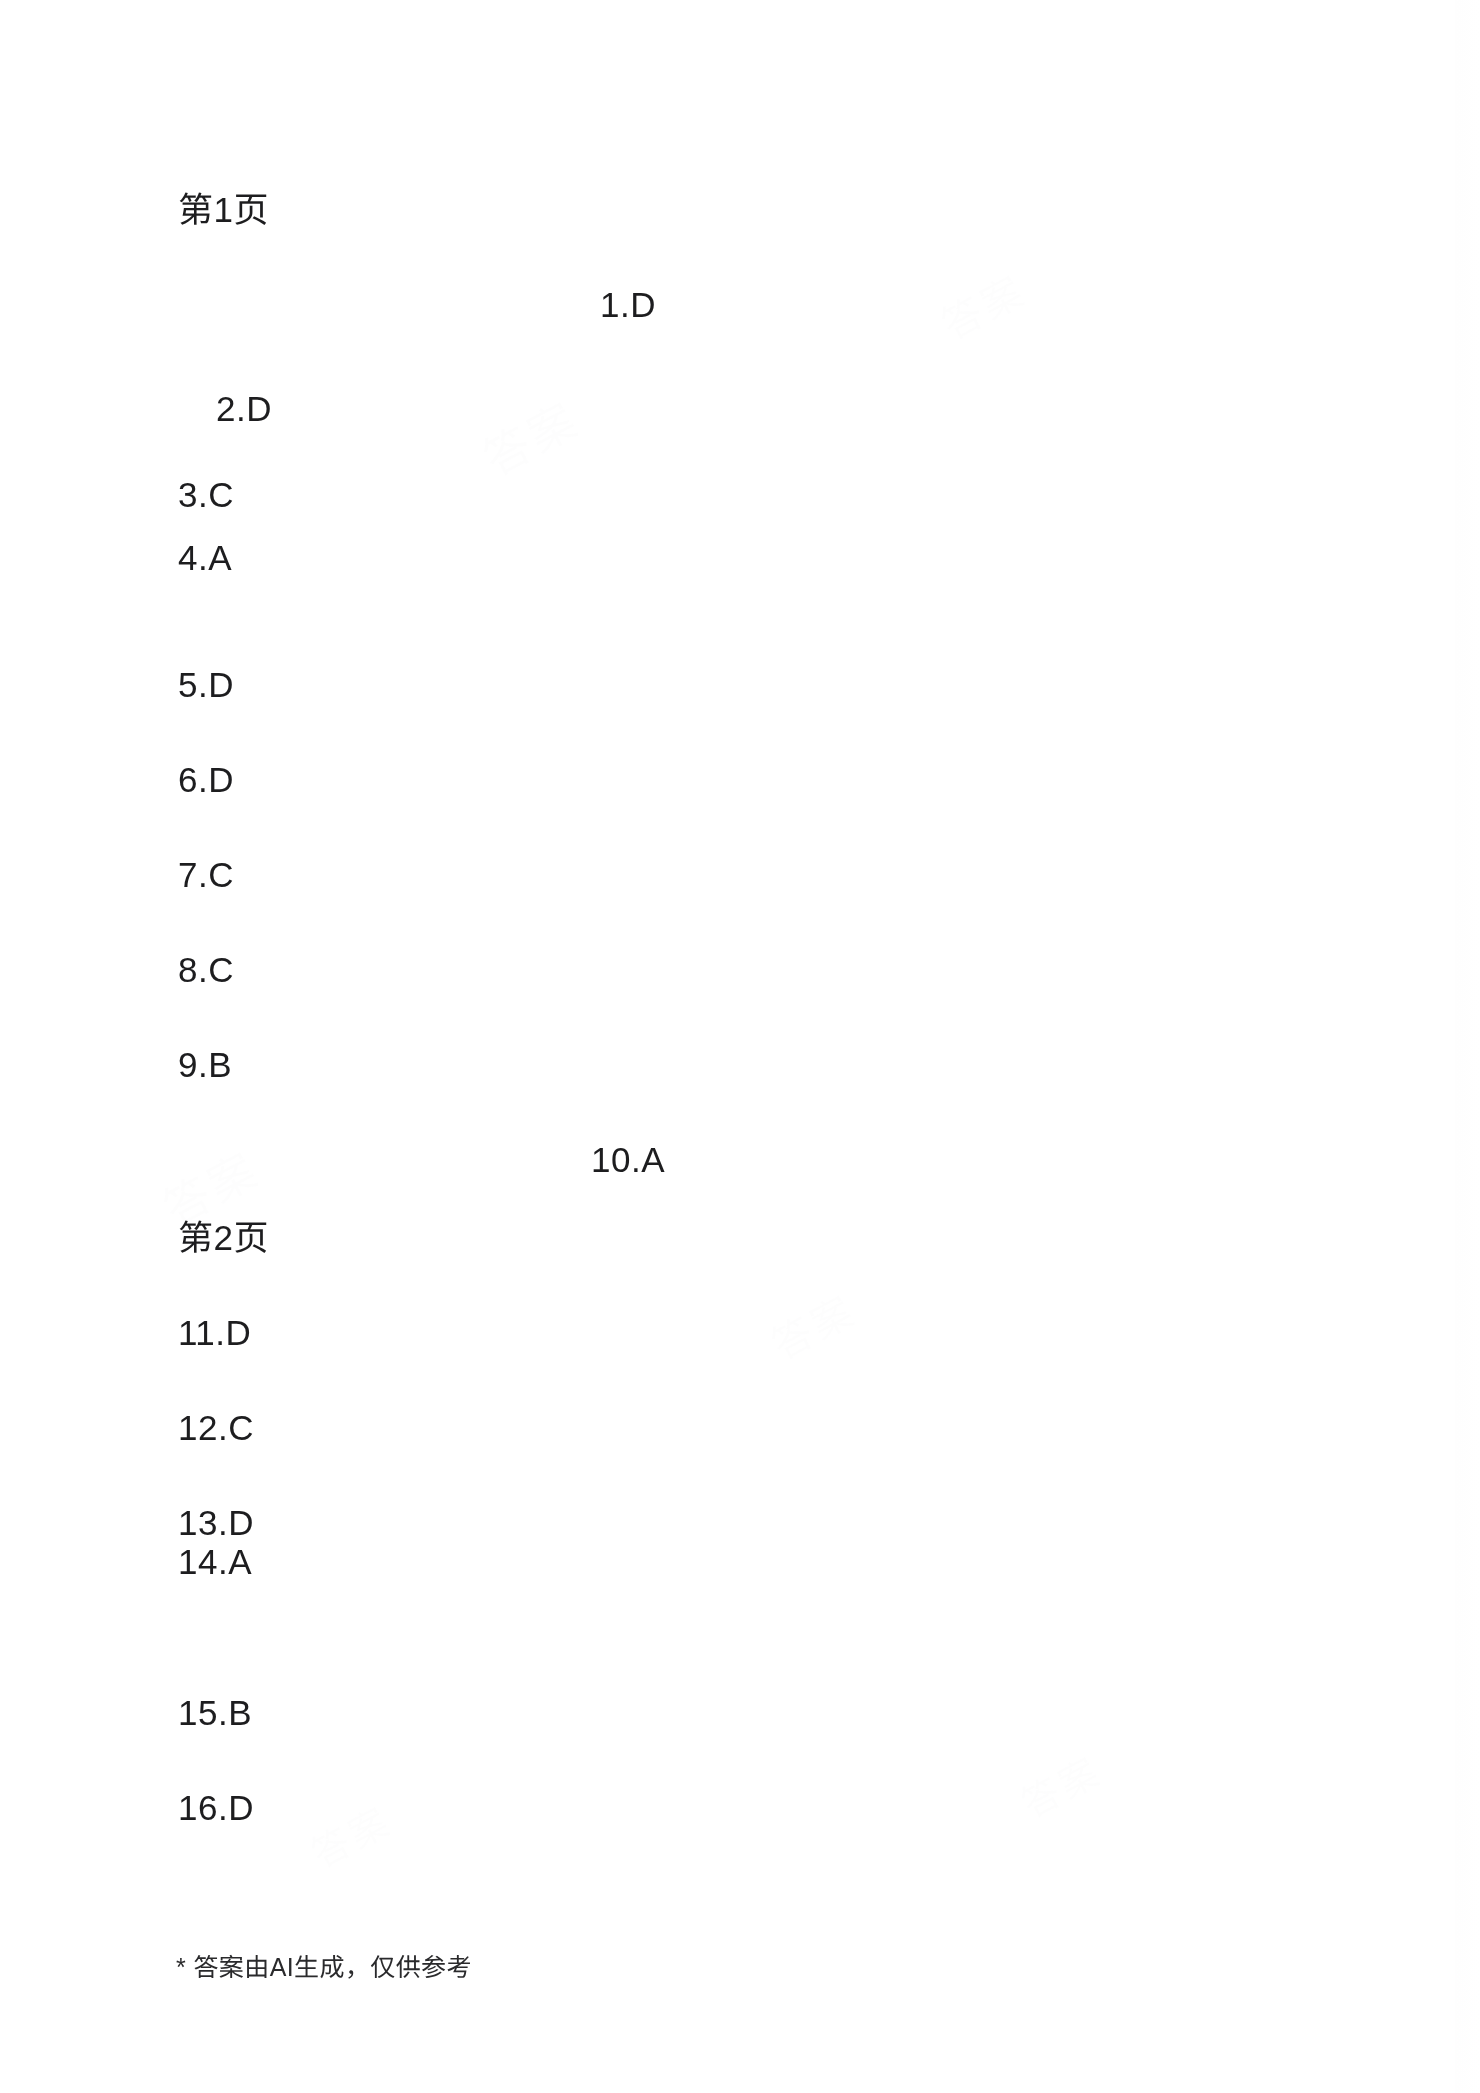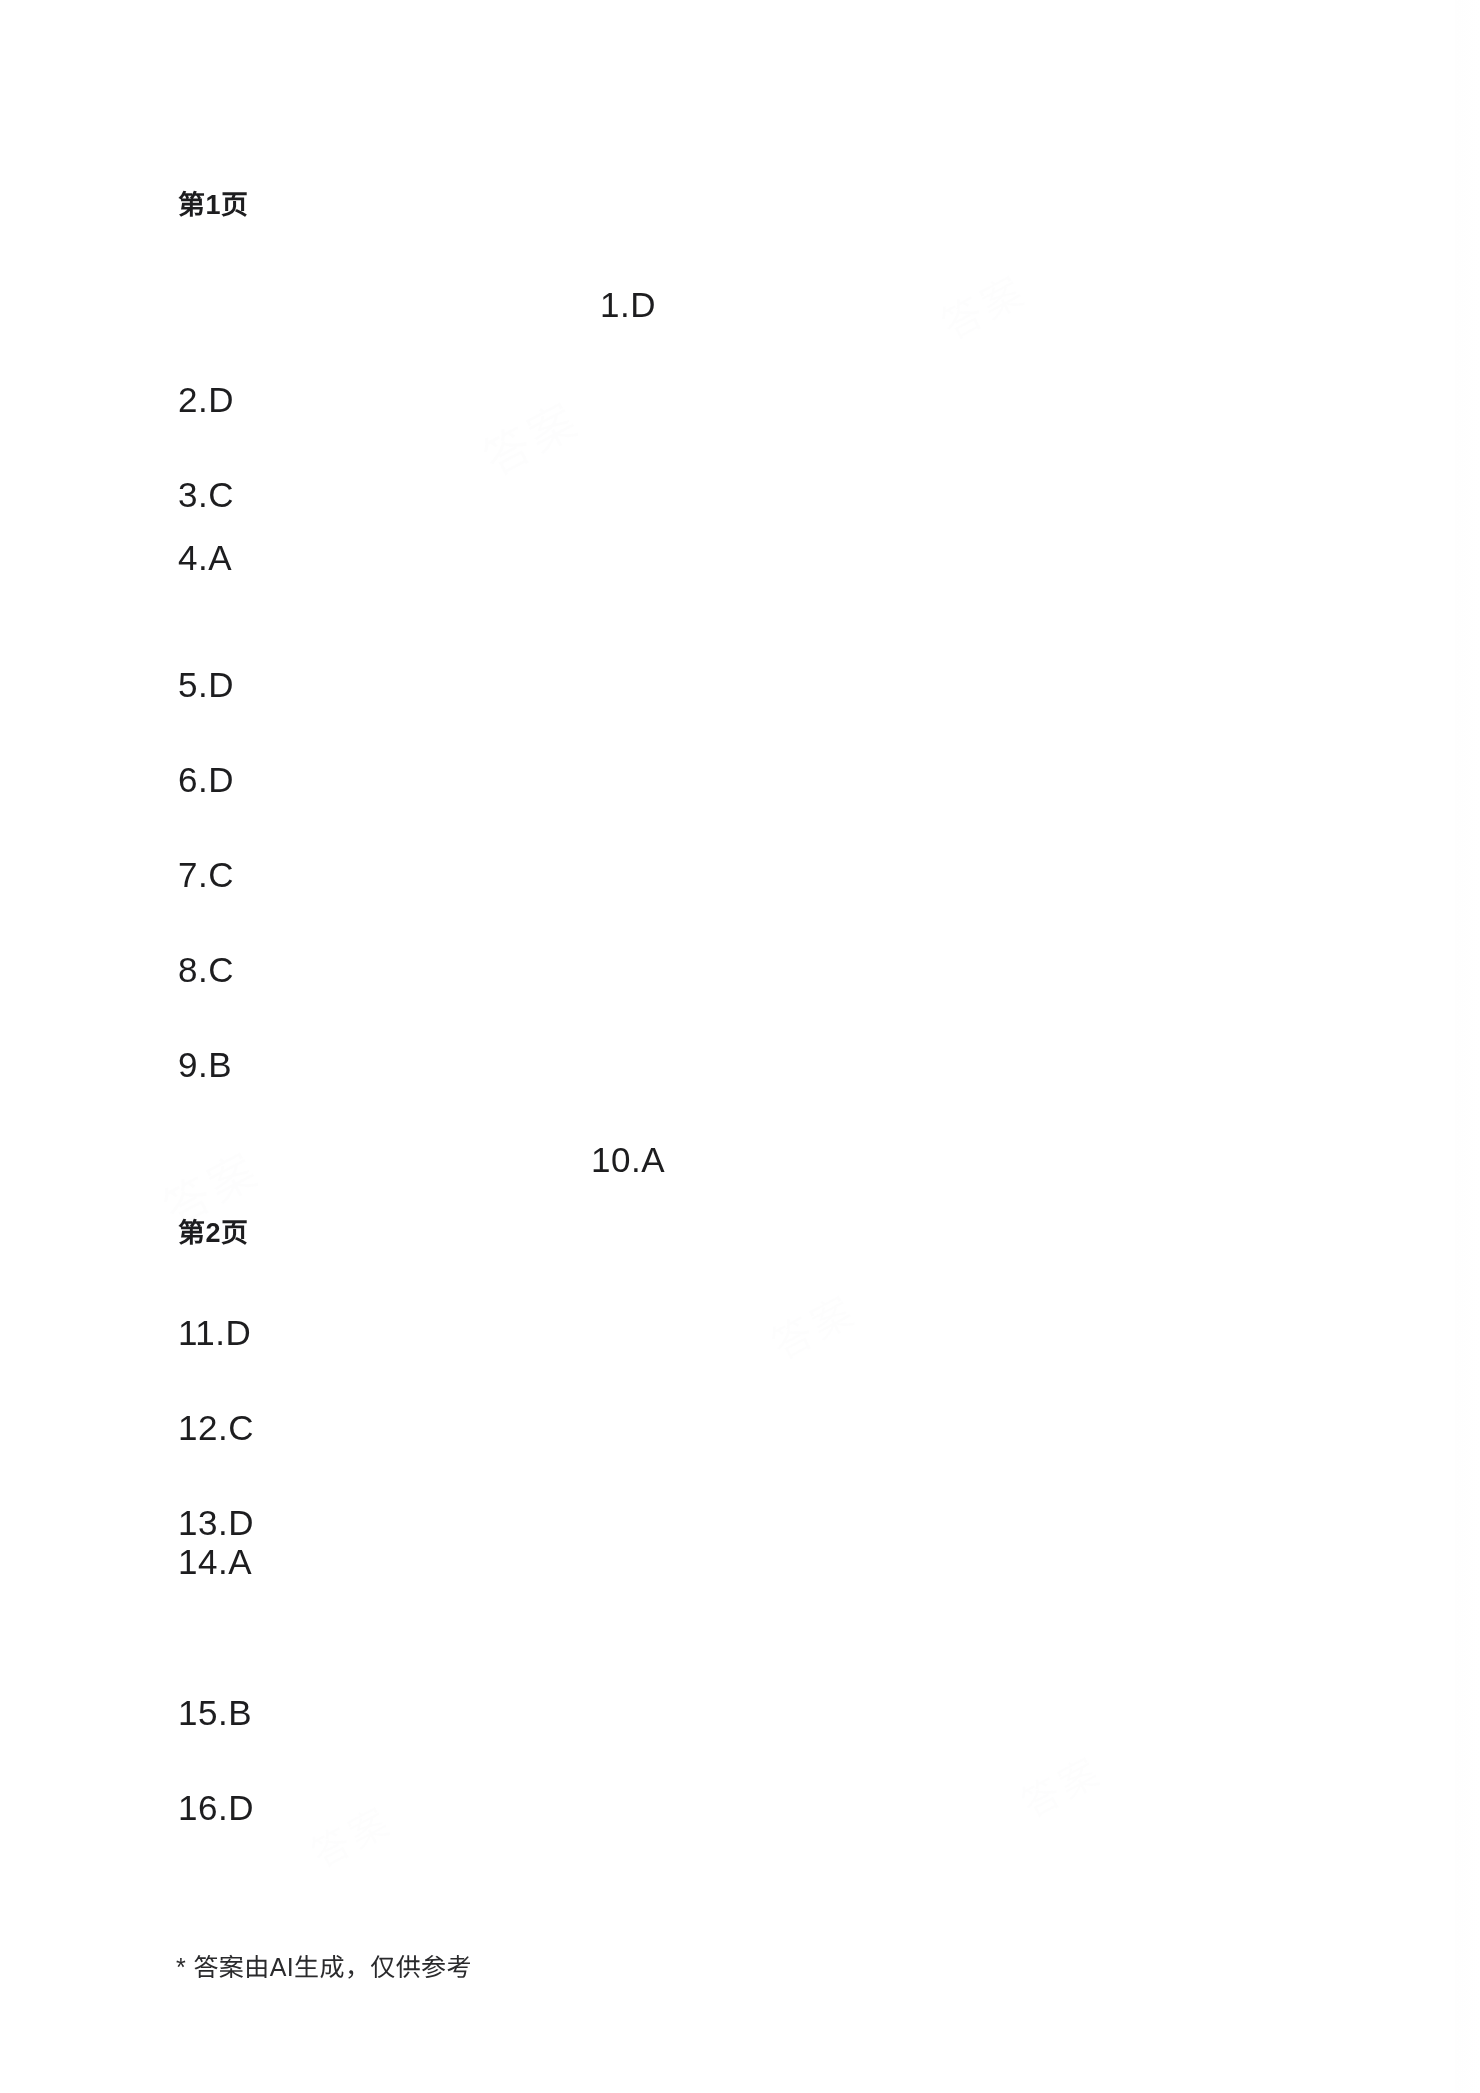--- a/index.html
+++ b/index.html
@@ -69,23 +69,23 @@
     padding: 0;
   }
 
   .answer-block {
     position: absolute;
     left: 178px;
     width: 900px;
   }
 
   .page-heading {
-    font-size: 27px;
+    font-size: 35px;
     line-height: 1;
-    font-weight: 700;
+    font-weight: 400;
     color: #1d1d1f;
     letter-spacing: 0.5px;
     white-space: nowrap;
   }
 
   .answer-item {
     font-size: 35px;
     line-height: 1;
     font-weight: 400;
     color: #1d1d1f;
@@ -122,21 +122,21 @@
 
   <div id="content">
 
     <div class="answer-block" style="top:192px;">
       <div class="page-heading">第1页</div>
     </div>
 
     <div class="answer-block" style="top:287px;text-align:center;">
       <div class="answer-item">1.D</div>
     </div>
-    <div class="answer-block" style="top:382px;">
+    <div class="answer-block" style="top:391px;margin-left:38px;">
       <div class="answer-item">2.D</div>
     </div>
     <div class="answer-block" style="top:477px;">
       <div class="answer-item">3.C</div>
     </div>
     <div class="answer-block" style="top:540px;">
       <div class="answer-item">4.A</div>
     </div>
     <div class="answer-block" style="top:667px;">
       <div class="answer-item">5.D</div>

